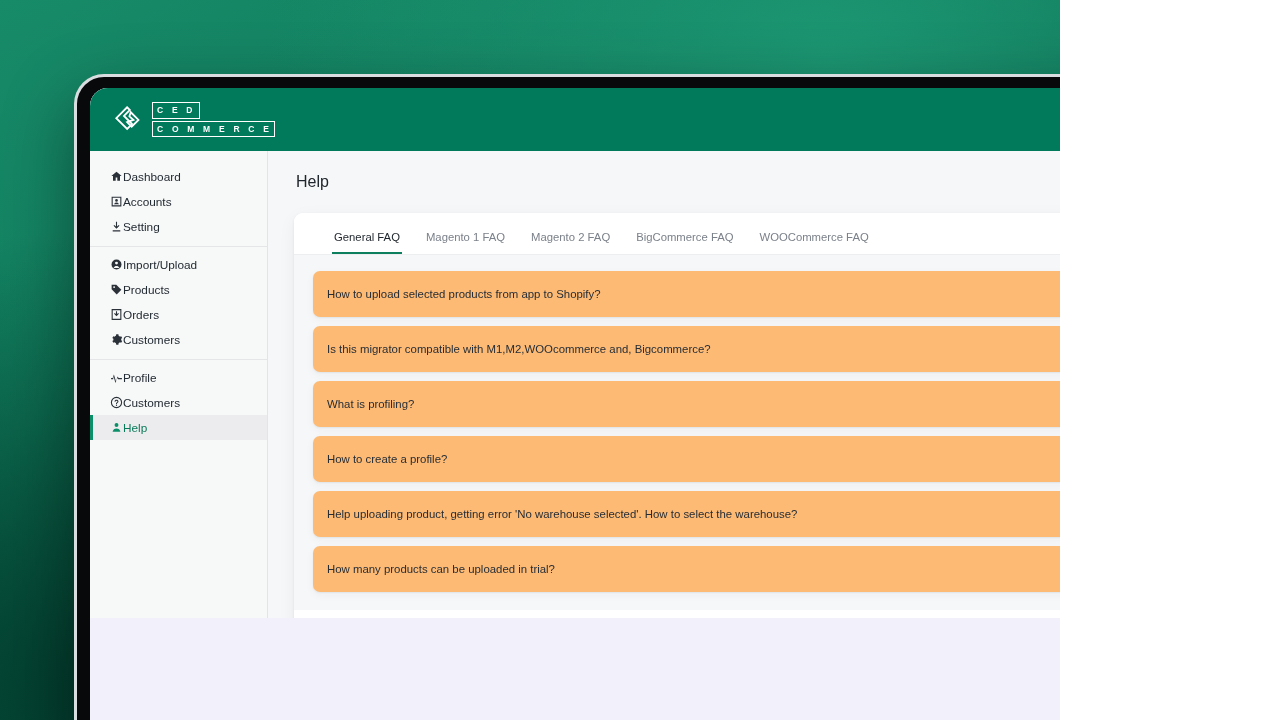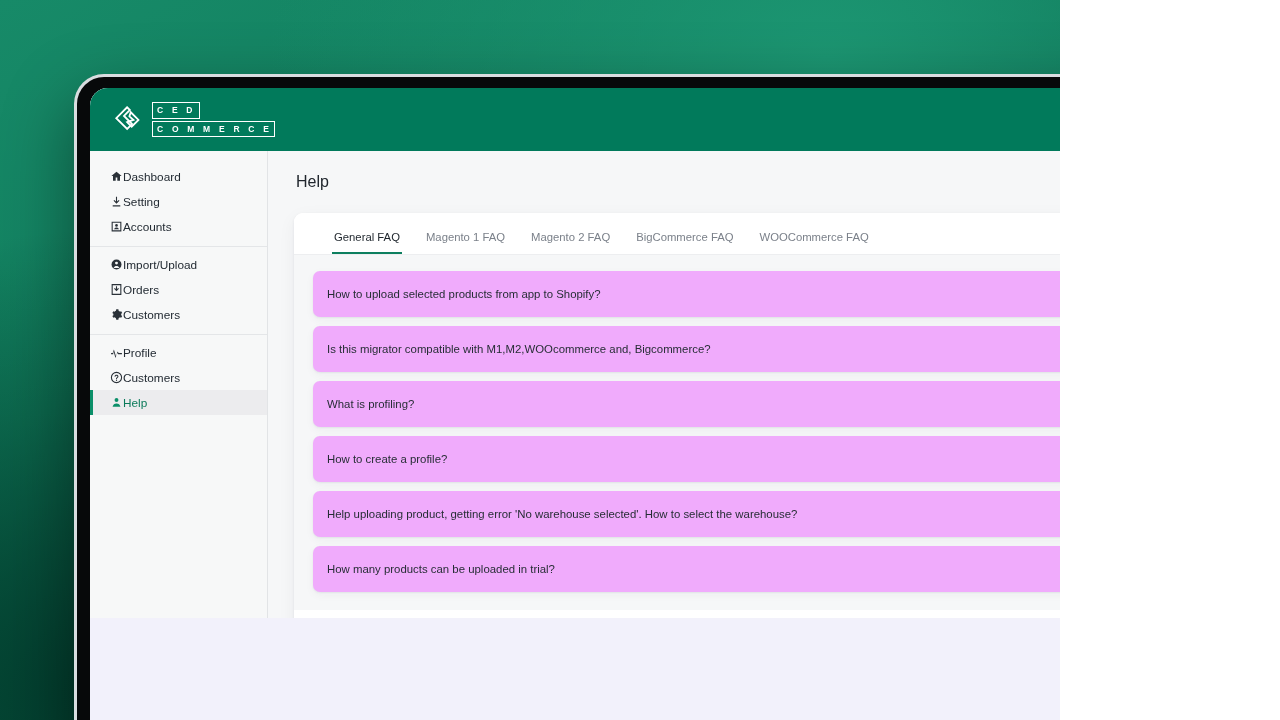--- a/index.html
+++ b/index.html
@@ -177,21 +177,21 @@
 
   
   .faq-list {
     background: #f6f7f8;
     padding: 16px 19px 18px 19px;
     display: flex;
     flex-direction: column;
     gap: 9px;
   }
   .faq-item {
-    background: #f0abfc;
+    background: #fdba74;
     border-radius: 7px;
     box-shadow: 0 1px 2px rgba(25,35,55,.06), 0 3px 10px rgba(25,35,55,.045);
     height: 46px;
     display: flex;
     align-items: center;
     justify-content: space-between;
     padding: 0 19px 0 14px;
     cursor: default;
   }
   .faq-q { font-size: 11.4px; color: #262d35; }
@@ -251,47 +251,56 @@
                     <span class="nav-icon">
                       <svg viewBox="0 0 24 24">
                         <path d="M12 3 2.5 11h3v9h5v-6h3v6h5v-9h3z"></path>
                       </svg>
                     </span>
                     <span>Dashboard</span>
                   </div>
                   <div class="nav-item">
                     <span class="nav-icon">
                       <svg viewBox="0 0 24 24">
-                        <path d="M11 3h2v9.2l3.1-3.1 1.4 1.4L12 16 6.5 10.5l1.4-1.4L11 12.2z"></path>
-                        <path d="M5 19h14v2H5z"></path>
-                      </svg>
-                    </span>
-                    <span>Setting</span>
-                  </div>
-                  <div class="nav-item">
-                    <span class="nav-icon">
-                      <svg viewBox="0 0 24 24">
                         <path d="M4 4h16v16H4z" fill="none" stroke="currentColor" stroke-width="2"></path>
                         <circle cx="12" cy="10" r="2.4"></circle>
                         <path d="M7.5 17c.8-2.2 2.5-3.2 4.5-3.2s3.7 1 4.5 3.2z"></path>
                       </svg>
                     </span>
                     <span>Accounts</span>
                   </div>
+                  <div class="nav-item">
+                    <span class="nav-icon">
+                      <svg viewBox="0 0 24 24">
+                        <path d="M11 3h2v9.2l3.1-3.1 1.4 1.4L12 16 6.5 10.5l1.4-1.4L11 12.2z"></path>
+                        <path d="M5 19h14v2H5z"></path>
+                      </svg>
+                    </span>
+                    <span>Setting</span>
+                  </div>
                 </div>
                 <div class="nav-group">
                   <div class="nav-item">
                     <span class="nav-icon">
                       <svg viewBox="0 0 24 24">
                         <circle cx="12" cy="12" r="9.2"></circle>
                         <circle cx="12" cy="9.4" r="2.7" fill="#f7f8f8"></circle>
                         <path d="M6.6 18.4c.9-2.6 3-3.8 5.4-3.8s4.5 1.2 5.4 3.8z" fill="#f7f8f8"></path>
                       </svg>
                     </span>
                     <span>Import/Upload</span>
+                  </div>
+                  <div class="nav-item">
+                    <span class="nav-icon">
+                      <svg viewBox="0 0 24 24">
+                        <path d="M3 3h8.6L21 12.4 12.4 21 3 11.6z"></path>
+                        <circle cx="7.6" cy="7.6" r="1.8" fill="#f7f8f8"></circle>
+                      </svg>
+                    </span>
+                    <span>Products</span>
                   </div>
                   <div class="nav-item">
                     <span class="nav-icon">
                       <svg viewBox="0 0 24 24">
                         <path d="M4 3h16v18H4z" fill="none" stroke="currentColor" stroke-width="2"></path>
                         <path d="M11 6h2v5.2l2.1-2.1 1.4 1.4L12 15l-4.5-4.5 1.4-1.4L11 11.2z"></path>
                       </svg>
                     </span>
                     <span>Orders</span>
                   </div>

